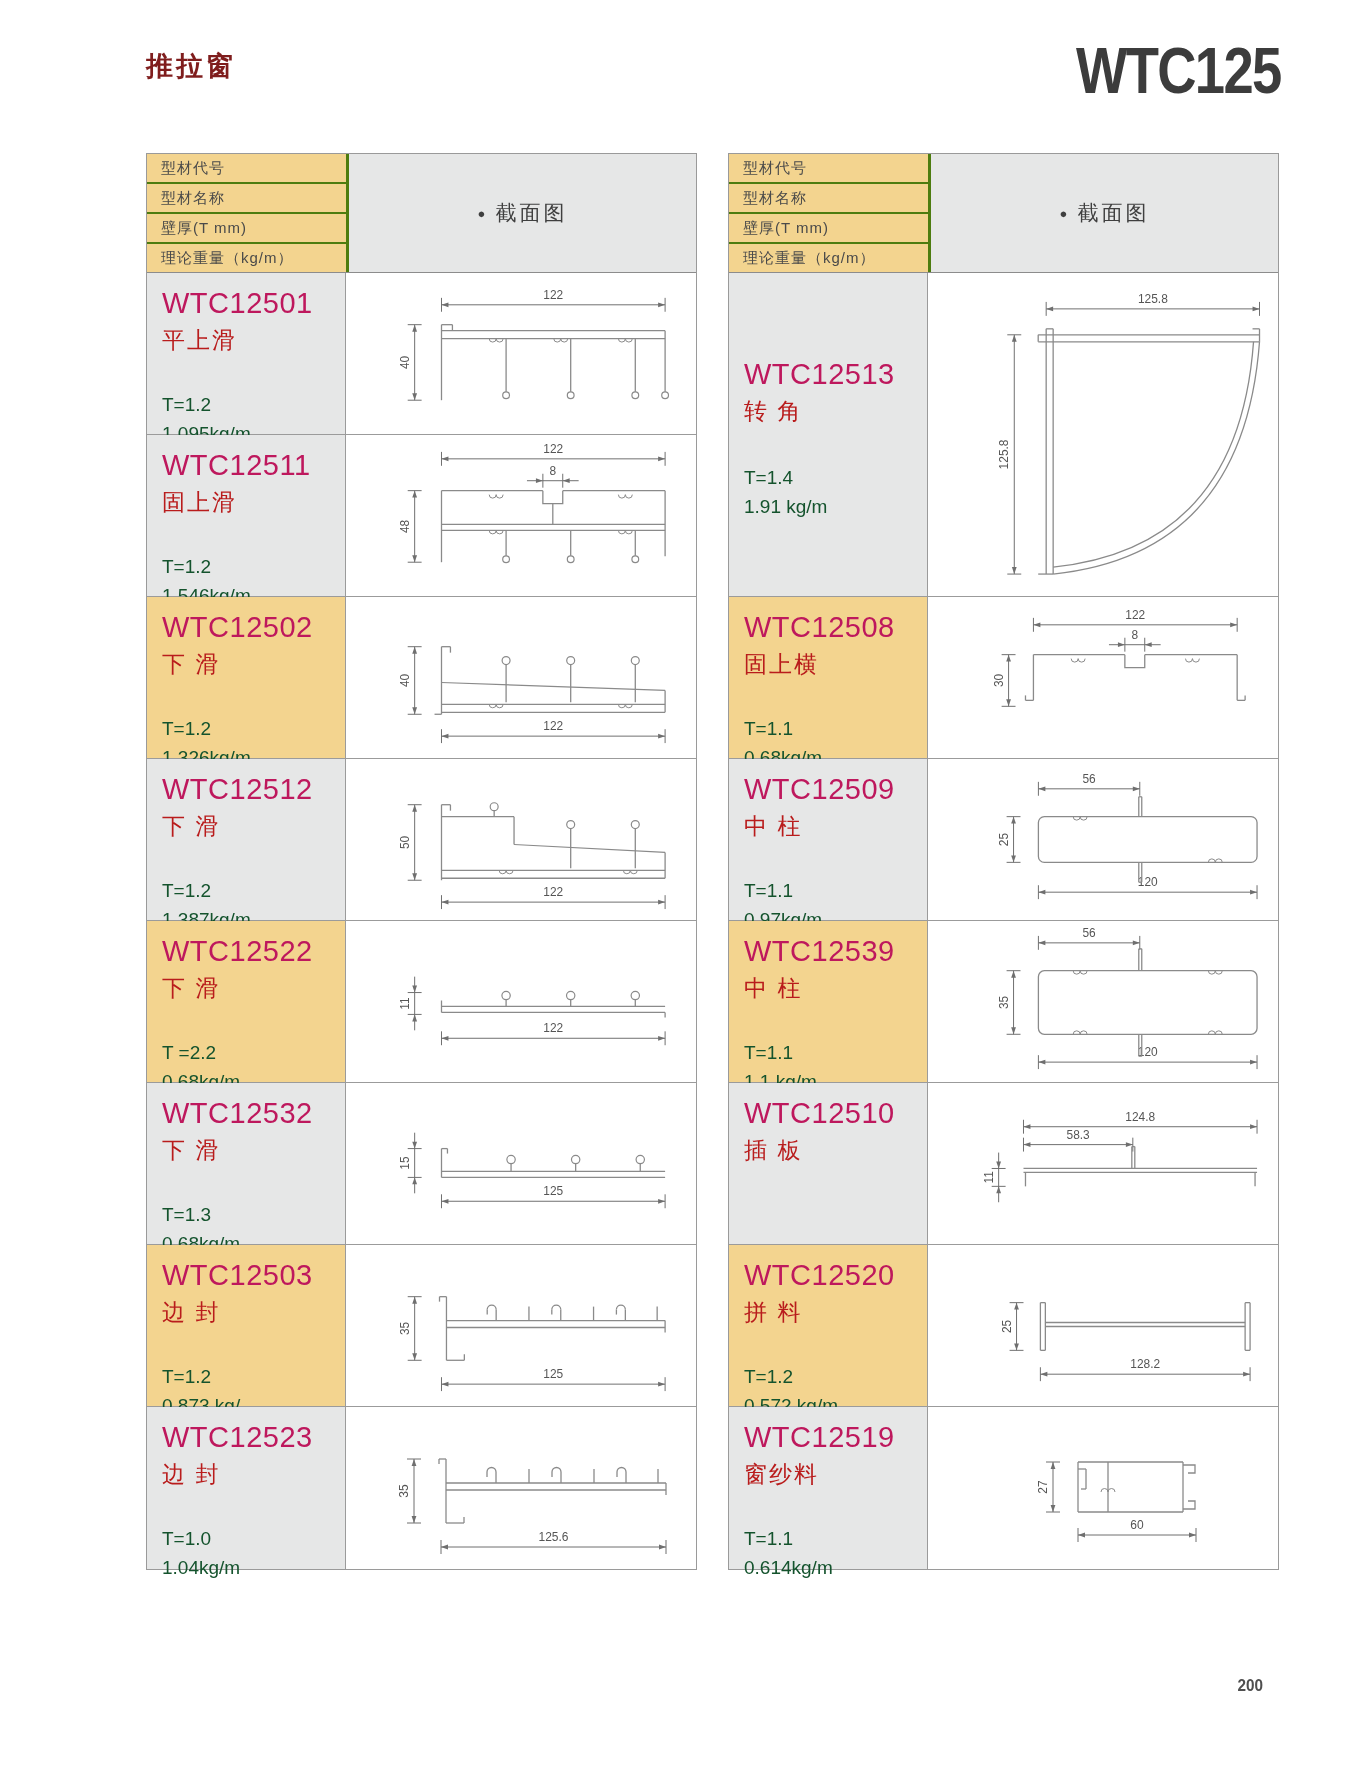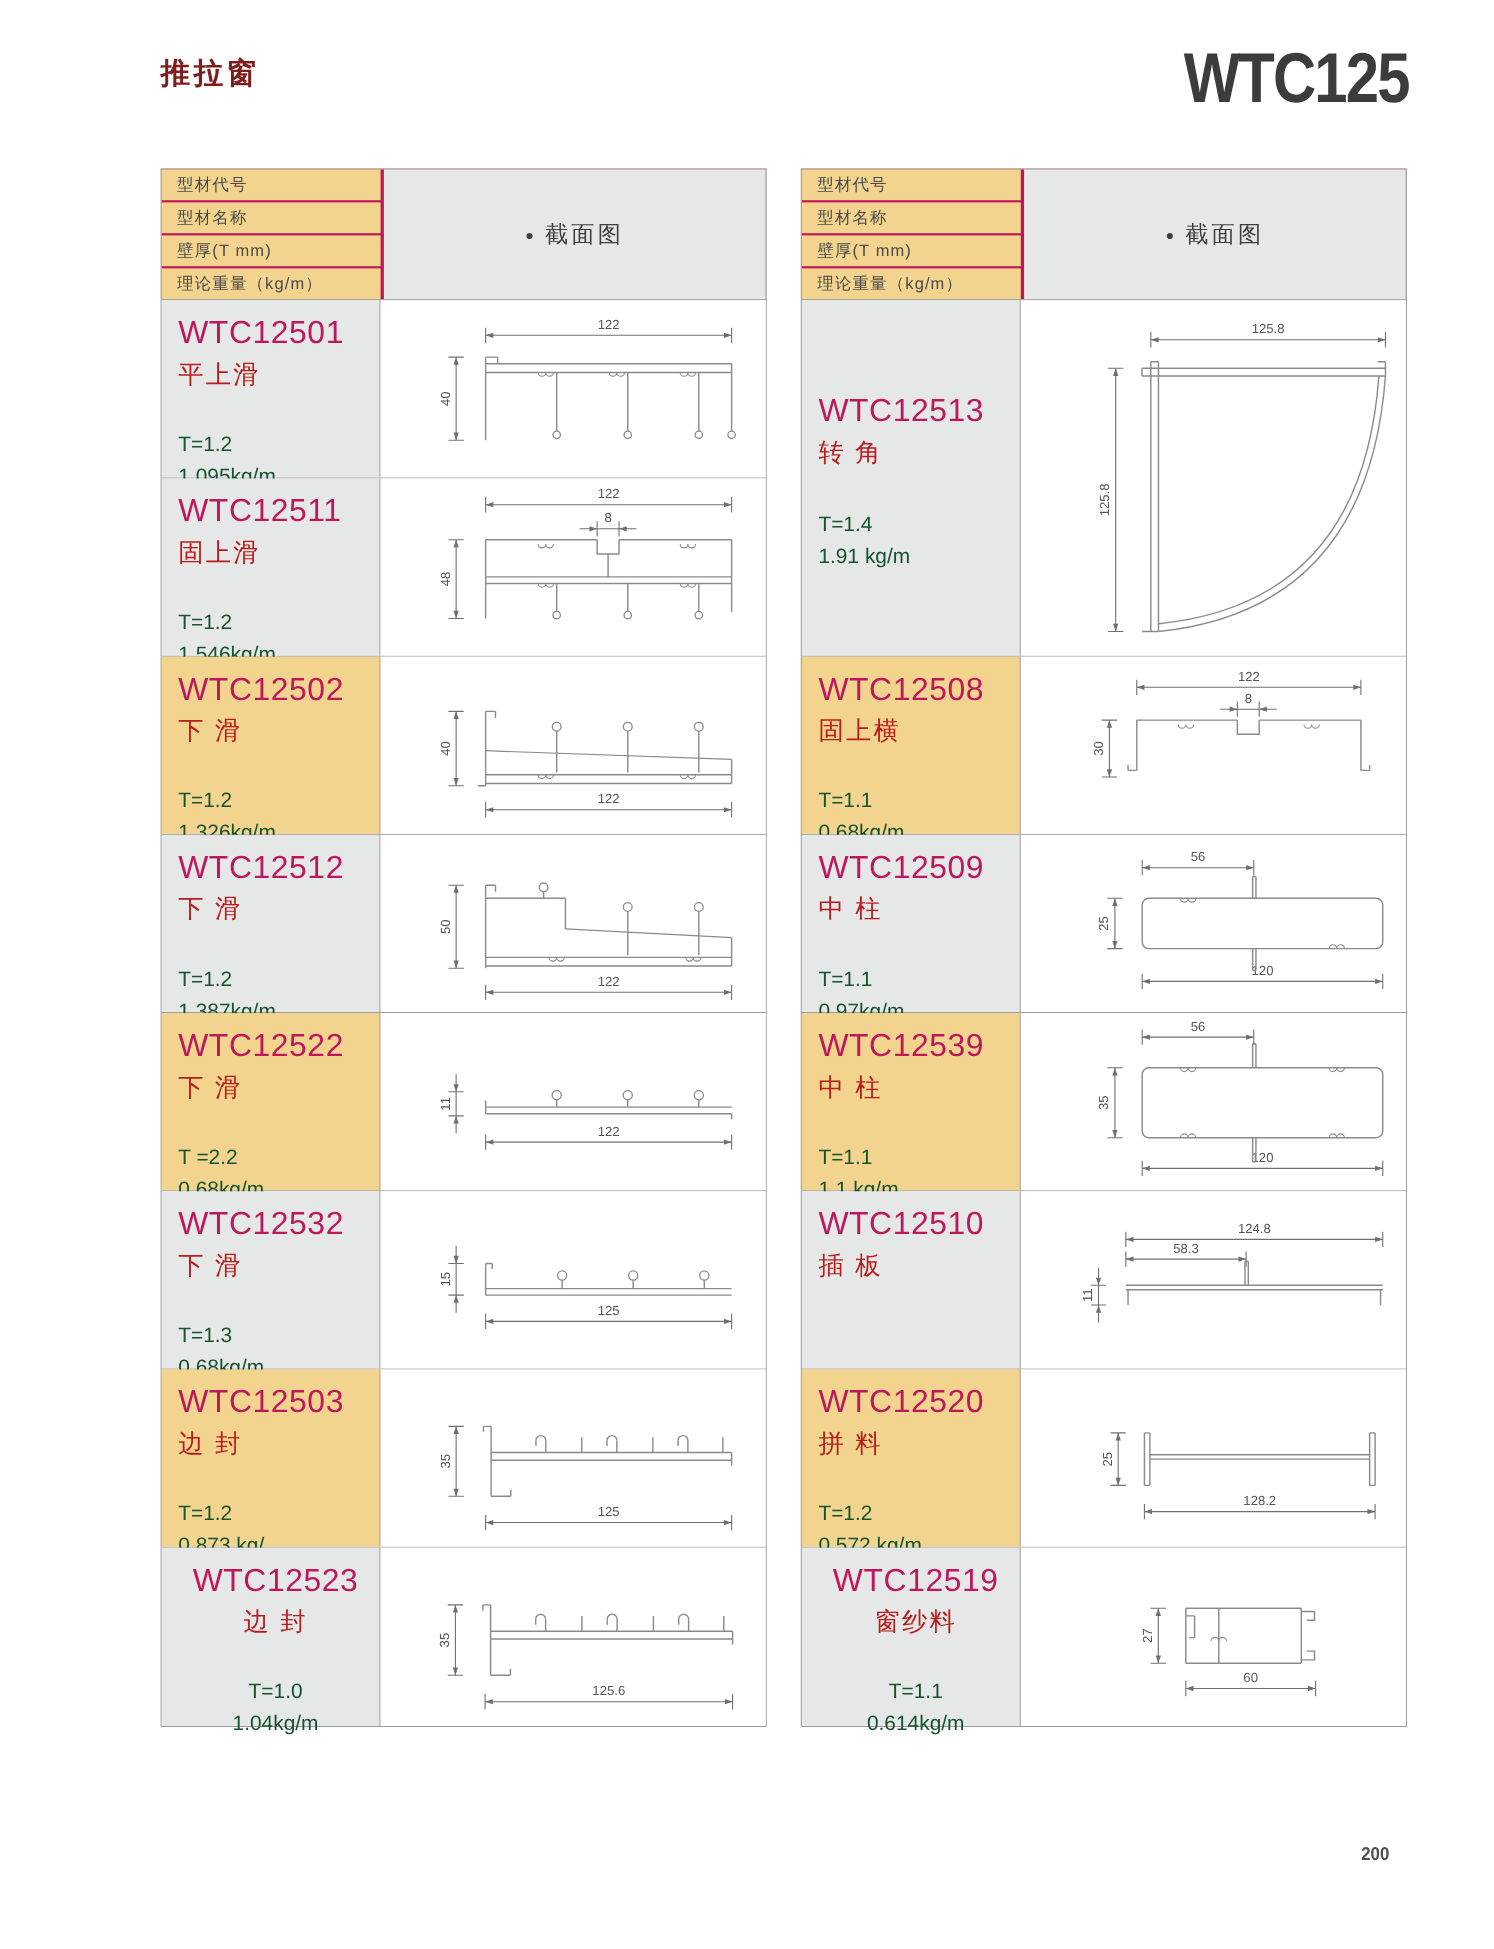--- a/index.html
+++ b/index.html
@@ -5,31 +5,31 @@
   html,body{margin:0;padding:0;background:#fff;}
   .page{position:relative;width:1358px;height:1772px;background:#ffffff;
         font-family:"Liberation Sans",sans-serif;overflow:hidden;}
   .title-cn{position:absolute;left:146px;top:48px;font-size:27px;font-weight:600;
         color:#7f1d1d;letter-spacing:3px;}
   .title-code{position:absolute;right:78px;top:34px;font-size:64px;font-weight:700;
         color:#3c3c3c;letter-spacing:-2px;transform:scaleX(.85);transform-origin:right center;}
   .ptable{position:absolute;top:153px;width:551px;border:1px solid #9a9a9a;box-sizing:border-box;background:#fff;}
   .ptable.left{left:146px;}
   .ptable.right{left:728px;}
-  .thead{display:flex;height:118px;background:#be185d;}
+  .thead{display:flex;height:118px;background:#4d7c0f;}
   .hcol{width:199px;display:flex;flex-direction:column;margin-right:3px;}
   .hrow{flex:1;background:#f3d48f;display:flex;align-items:center;padding-left:14px;
         font-size:15px;color:#4a4a4a;letter-spacing:1px;margin-bottom:2px;}
   .hrow:last-child{margin-bottom:0;}
   .hsection{flex:1;background:#e6e7e7;display:flex;align-items:center;justify-content:center;
         font-size:21px;color:#3f3f3f;letter-spacing:3px;}
   .hsection .bullet{font-size:13px;margin-right:7px;color:#3f3f3f;}
   .tbody{border-top:1px solid #8c8c8c;}
   .trow{display:flex;height:162px;box-sizing:border-box;border-bottom:1px solid #9b9b9b;}
-  .trow:last-child{border-bottom:none;text-align:center;}
+  .trow:last-child{border-bottom:none;}
   .trow.tall{height:324px;}
   .label-cell{width:199px;box-sizing:border-box;border-right:1px solid #9b9b9b;
         padding:14px 6px 0 15px;}
   .trow.gray .label-cell{background:#e6e7e7;}
   .trow.yellow .label-cell{background:#f3d48f;}
   .trow.tall .label-cell{padding-top:85px;}
   .code{font-size:29px;font-weight:500;color:#be185d;letter-spacing:.5px;}
   .pname{font-size:23px;color:#b91c1c;letter-spacing:2px;margin-top:5px;}
   .spec{margin-top:34px;font-size:19px;color:#14532d;line-height:29px;}
   .trow.tall .spec{margin-top:36px;}

